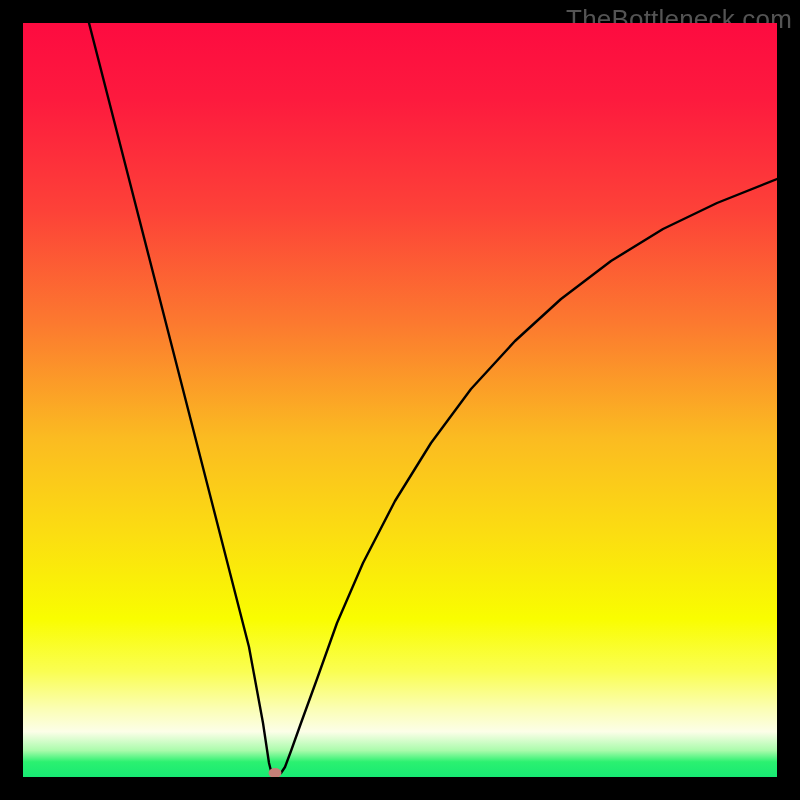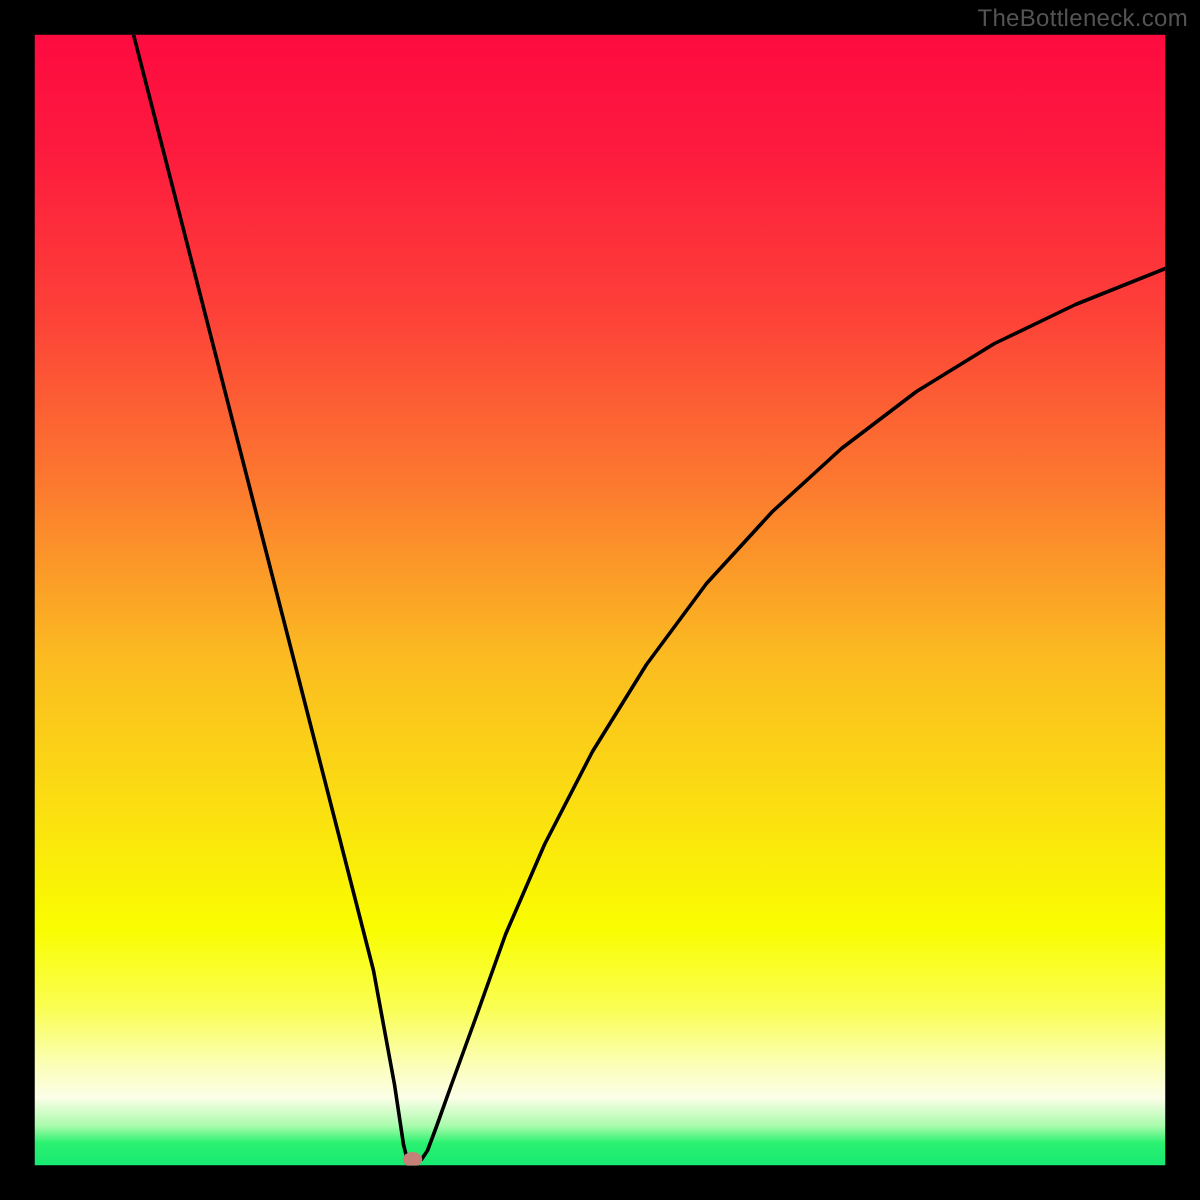--- a/index.html
+++ b/index.html
@@ -13,21 +13,21 @@
   .viewport {
     position: relative;
     width: 800px;
     height: 800px;
   }
   .watermark {
     position: absolute;
     top: 4px;
     right: 8px;
     font-family: Arial, Helvetica, sans-serif;
-    font-size: 16px;
+    font-size: 26px;
     font-weight: 500;
     color: #545454;
     letter-spacing: 0.2px;
   }
   .plot-area {
     position: absolute;
     left: 23px;
     top: 23px;
     width: 754px;
     height: 754px;

